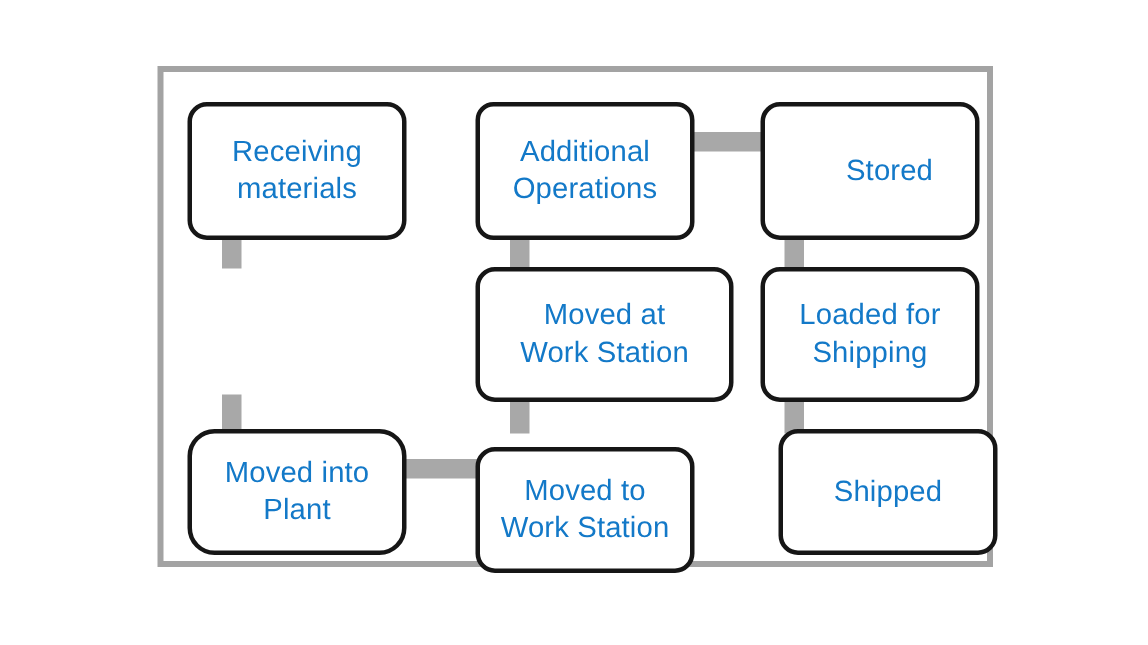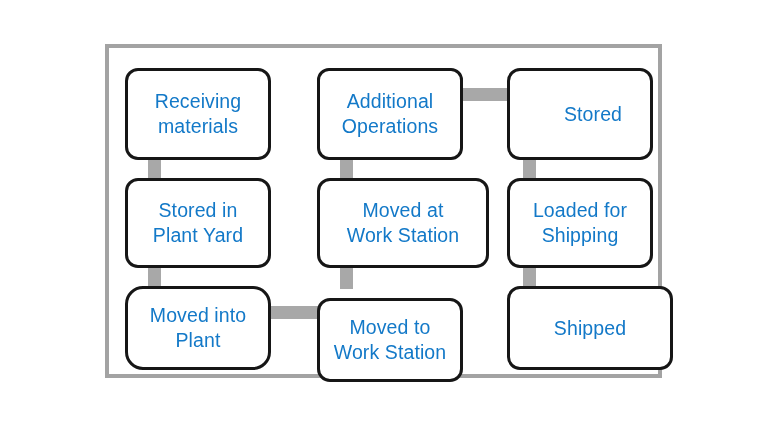--- a/index.html
+++ b/index.html
@@ -76,31 +76,29 @@
     <div class="connector" style="left:414px; top:215px; width:13px; height:26px;"></div>
 
     <div class="proc-box" style="left:16px; top:20px; width:146px; height:92px;">Receiving
 materials</div>
 
     <div class="proc-box" style="left:208px; top:20px; width:146px; height:92px;border-radius:12px;">Additional
 Operations</div>
 
     <div class="proc-box" style="left:398px; top:20px; width:146px; height:92px;padding-left:32px;">Stored</div>
 
-    <div class="proc-box" style="left:16px; top:130px; width:146px; height:90px;">Stored in
-Plant Yard</div>
 
     <div class="proc-box" style="left:208px; top:130px; width:172px; height:90px;">Moved at
 Work Station</div>
 
     <div class="proc-box" style="left:398px; top:130px; width:146px; height:90px;">Loaded for
 Shipping</div>
 
     <div class="proc-box" style="left:16px; top:238px; width:146px; height:84px;border-radius:18px;">Moved into
 Plant</div>
 
     <div class="proc-box" style="left:208px; top:238px; width:146px; height:84px;margin-top:12px;">Moved to
 Work Station</div>
 
-    <div class="proc-box" style="left:398px; top:238px; width:166px; height:84px;">Shipped</div>
+    <div class="proc-box" style="left:410px; top:238px; width:146px; height:84px;">Shipped</div>
 
   </div>
 </div>
 
 </body></html>

